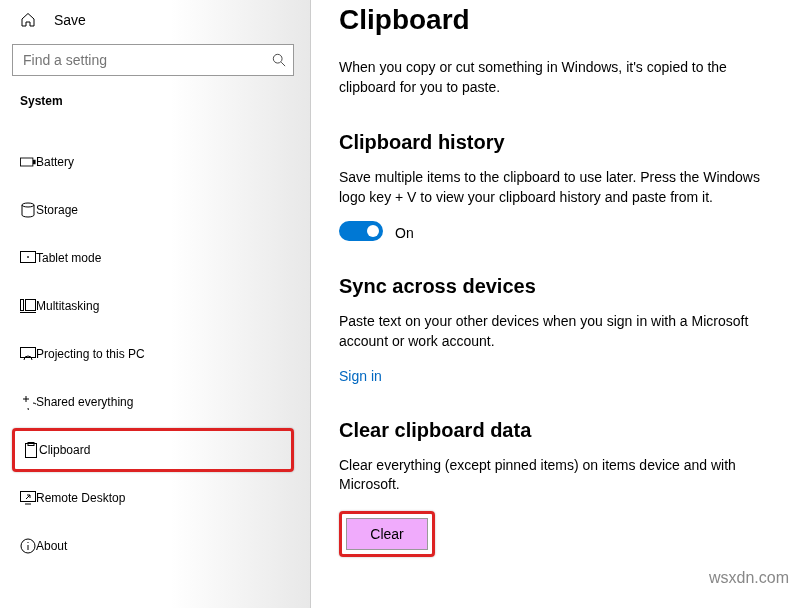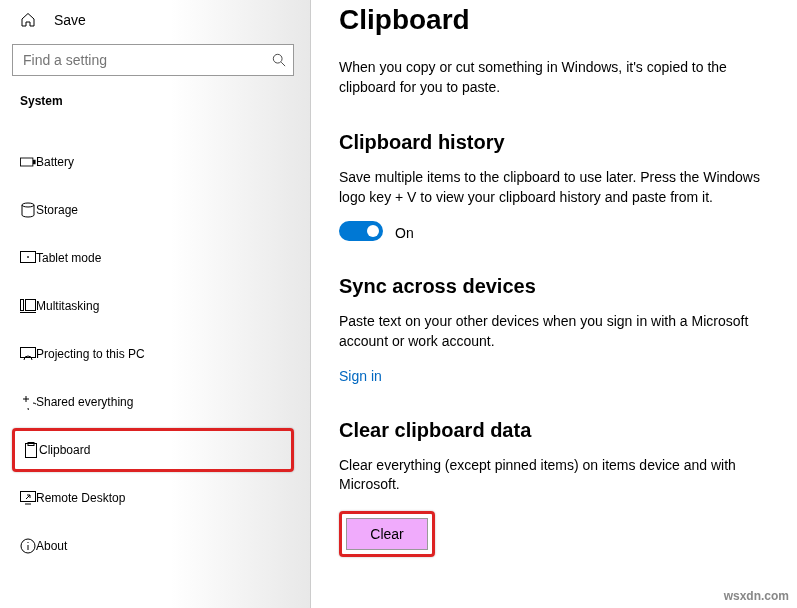--- a/index.html
+++ b/index.html
@@ -21,21 +21,21 @@
 .desc { font-size: 14px; color: #000; margin-bottom: 34px; line-height: 1.4; }
 h2 { font-size: 20px; font-weight: 600; margin-bottom: 14px; }
 .section { margin-bottom: 34px; }
 .toggle-row { display: flex; align-items: flex-end; gap: 12px; margin-top: 14px; }
 .toggle { width: 44px; height: 20px; background: #0078d4; border-radius: 10px; position: relative; cursor: pointer; }
 .toggle::after { content: ""; position: absolute; width: 12px; height: 12px; background: #fff; border-radius: 50%; top: 4px; right: 4px; }
 .toggle-label { font-size: 14px; }
 .link { color: #0067c0; font-size: 14px; cursor: pointer; margin-top: 10px; display: inline-block; }
 .clear-btn-wrap { display: inline-block; padding: 4px; }
 .clear-btn { width: 82px; height: 32px; background: #f0abfc; border: 1px solid #999; font-size: 14px; cursor: pointer; }
-.watermark { position: absolute; bottom: 5px; right: 8px; font-size: 12px; color: #888; font-weight: bold; }
+.watermark { position: absolute; bottom: 21px; right: 8px; font-size: 16px; color: #888; }
 svg { display: block; }
 </style>
 </head>
 <body>
 
 <div class="sidebar">
   <div class="home-row">
     <span class="icon">
       <svg width="16" height="16" viewBox="0 0 16 16" fill="none" stroke="#000" stroke-width="1">
           <path d="M2 7 L8 1.5 L14 7 V14 H10 V10 H6 V14 H2 Z"></path>

